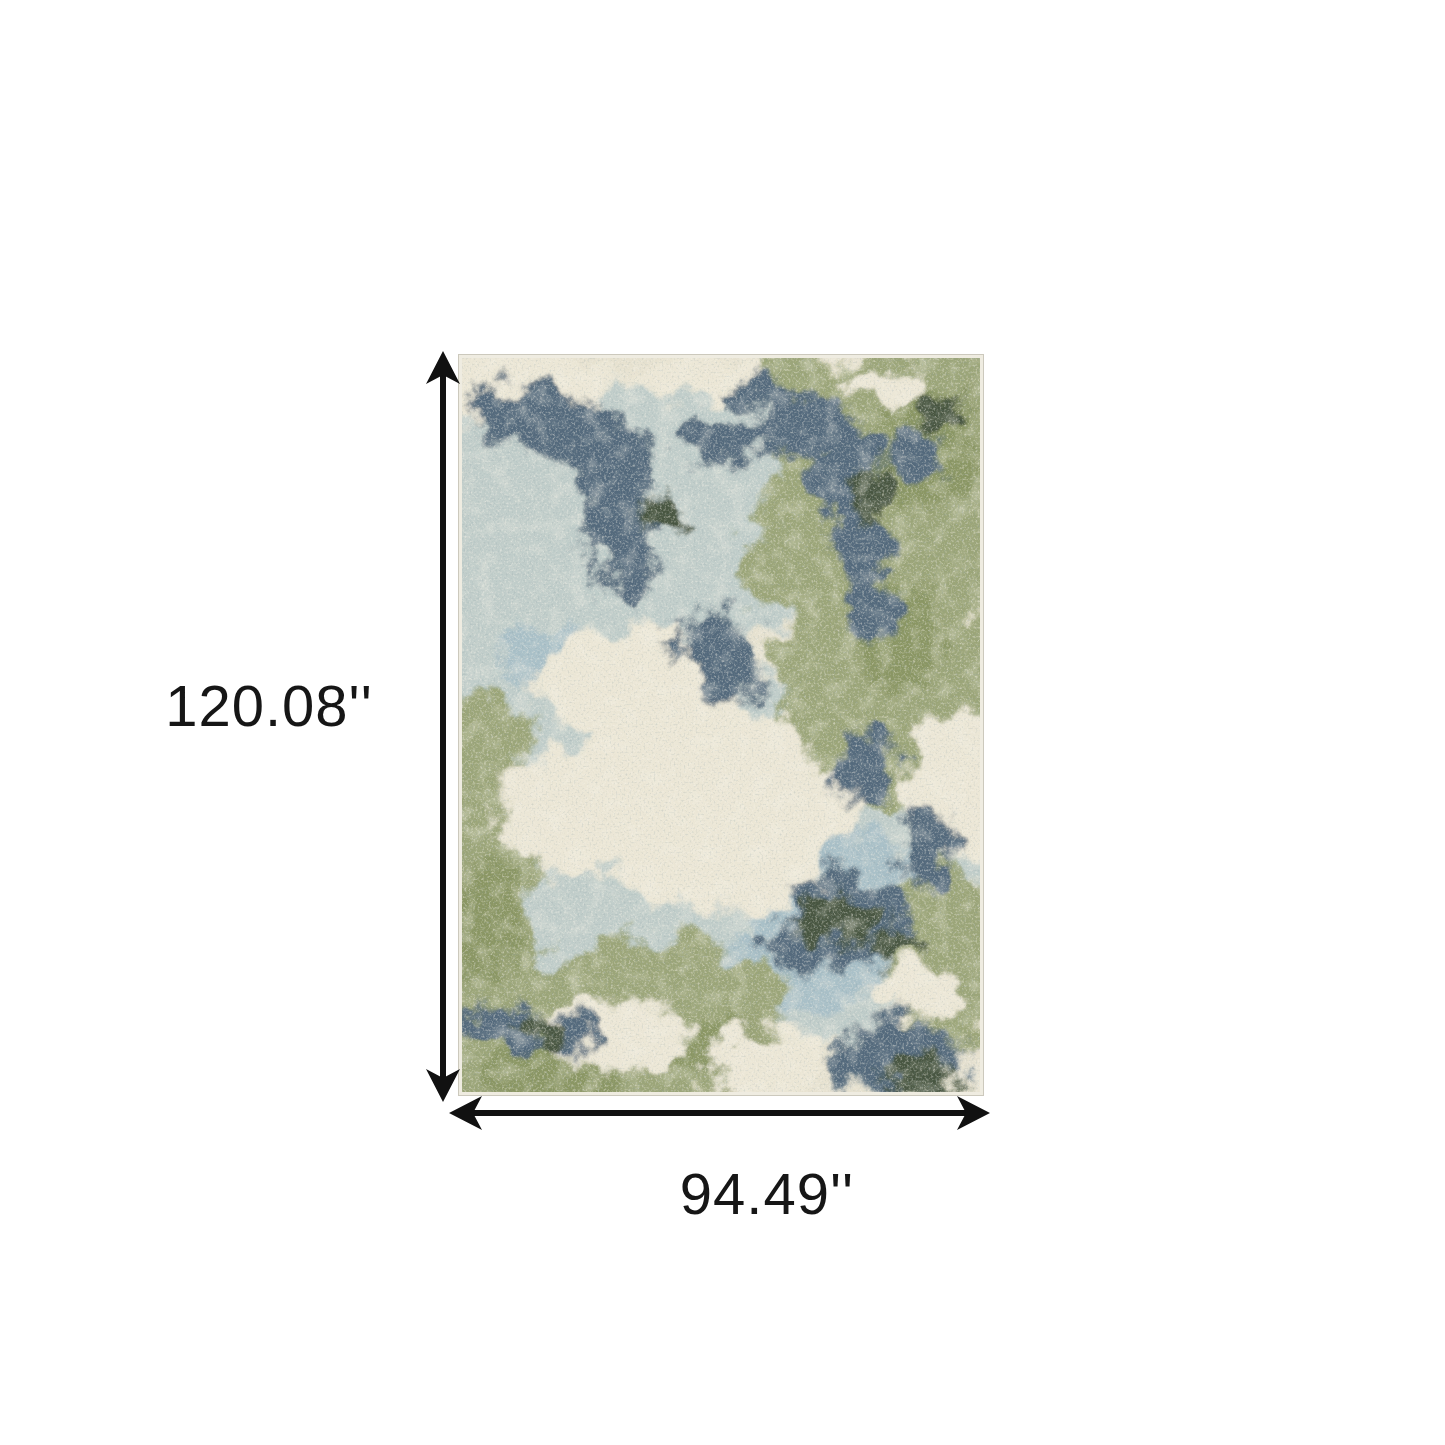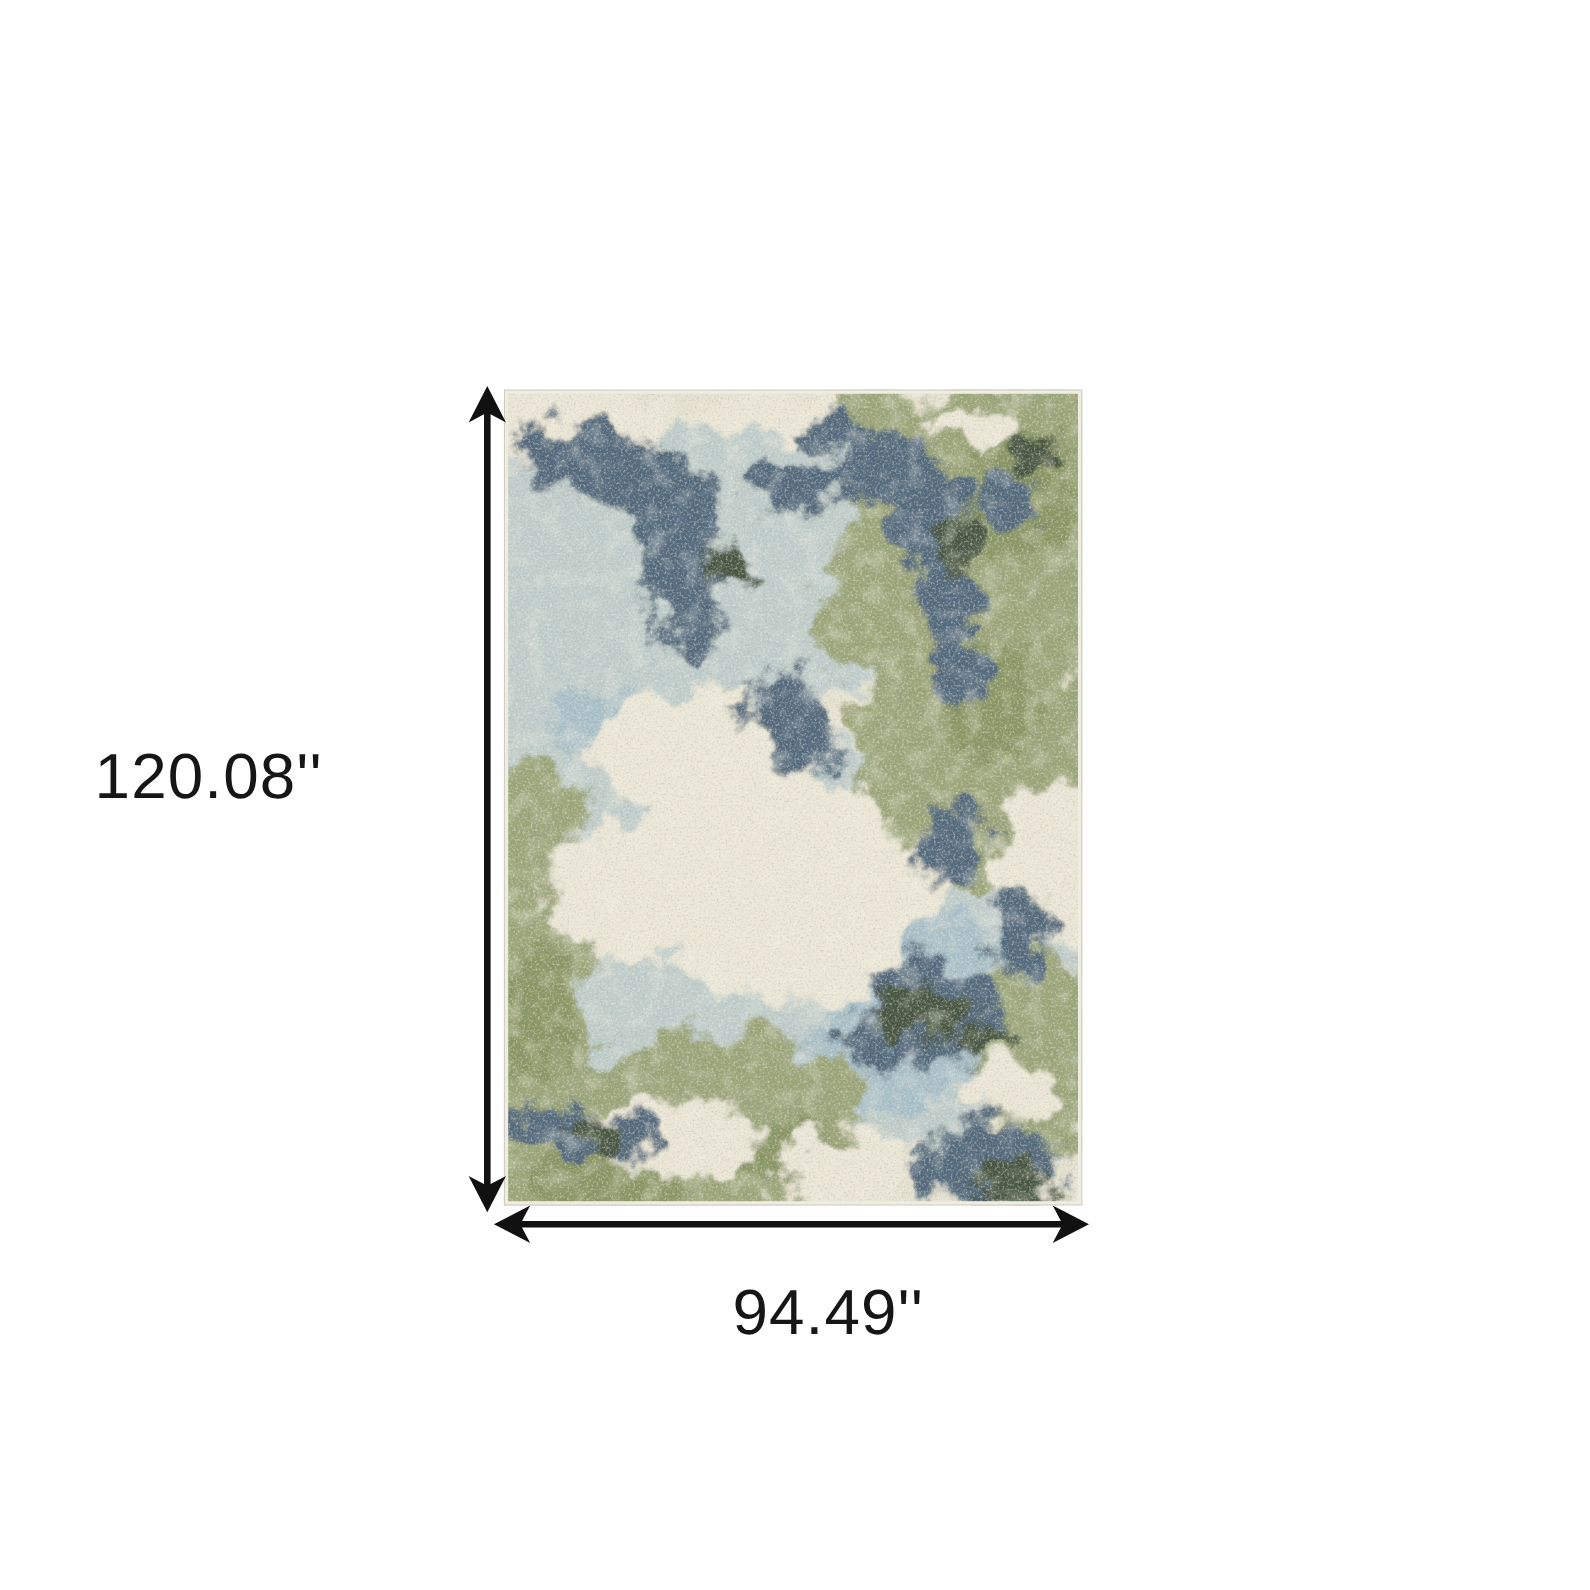--- a/index.html
+++ b/index.html
@@ -37,26 +37,27 @@
   }
   .dim-label {
     position: absolute;
     color: #161616;
     font-size: 58px;
     line-height: 1.1;
     letter-spacing: 1px;
     white-space: nowrap;
   }
   .dim-label-height {
-    left: 86px;
+    left: 104px;
     top: 674px;
     width: 330px;
+    text-align: center;
   }
   .dim-label-width {
-    left: 588px;
+    left: 602px;
     top: 1162px;
     width: 330px;
     text-align: center;
   }
 </style>
 </head>
 <body>
 
 <div class="canvas">
 

